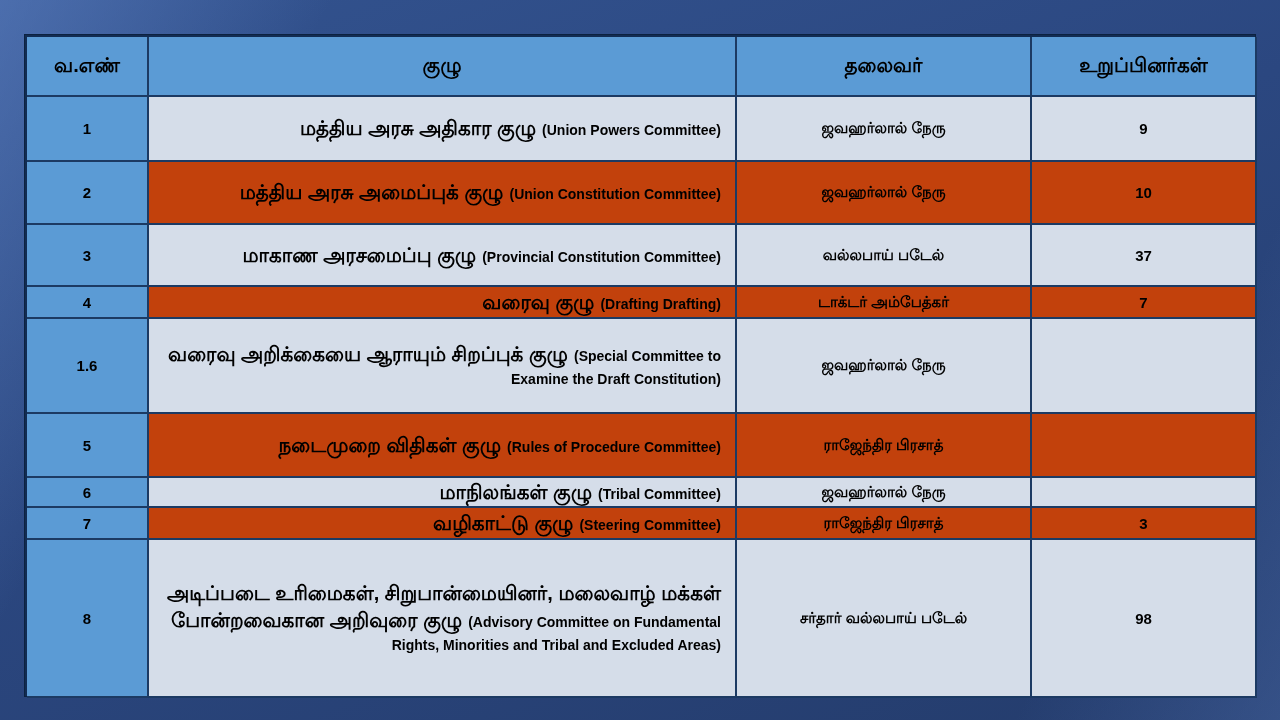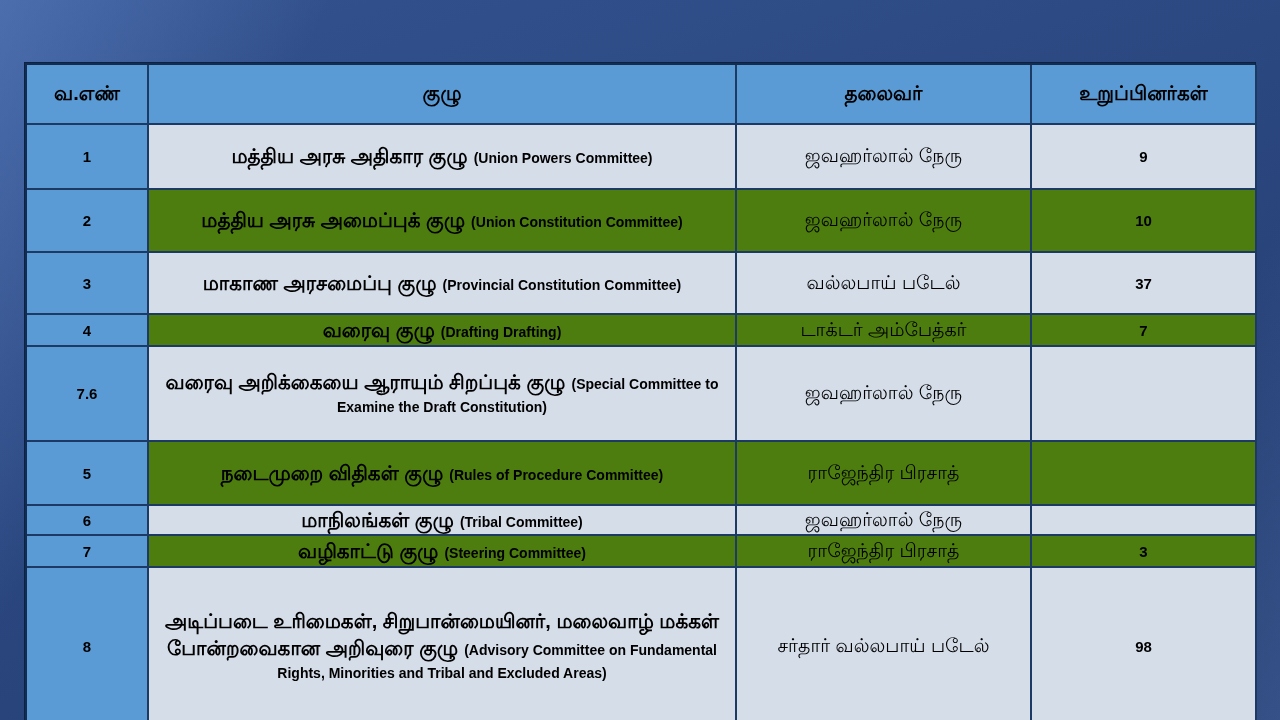--- a/index.html
+++ b/index.html
@@ -4,21 +4,21 @@
 <style>
   html, body { margin: 0; padding: 0; }
   body {
     width: 1280px; height: 720px; overflow: hidden;
     font-family: "Liberation Sans", sans-serif;
     background:
       linear-gradient(118deg, rgba(96,132,198,0.55) 0%, rgba(96,132,198,0) 20%),
       linear-gradient(298deg, rgba(86,120,185,0.35) 0%, rgba(86,120,185,0) 16%),
       linear-gradient(160deg, #33538f 0%, #2b4780 45%, #243c6c 100%);
   }
-  .slide { position: relative; width: 1280px; height: 565px; margin-top: 28px; }
+  .slide { position: relative; width: 1280px; height: 565px; }
 
   .committee-table {
     position: absolute; left: 25px; top: 35px;
     width: 1230px; height: 661px;
     box-sizing: border-box;
     display: grid;
     grid-template-columns: 122px 588px 295px 225px;
     grid-template-rows: 60px 65px 63px 62px 32px 95px 64px 30px 32px 158px;
     border-top: 2px solid #122c52;
     border-left: 2px solid #122c52;
@@ -35,27 +35,27 @@
     color: #000;
     overflow: hidden;
   }
   .hdr, .sno {
     background: #5b9bd5;
     font-weight: bold;
   }
   .hdr { font-size: 20px; }
   .sno { font-size: 15px; }
   .shade-dark  { background: #d5dde9; }
-  .shade-light { background: #4d7c0f; }
+  .shade-light { background: #c2410c; }
 
-  .committee { padding: 2px 14px; line-height: 1.35; display: block; }
+  .committee { padding: 2px 14px; line-height: 1.35; display: block; text-align: right; }
   .committee-inner { display: flex; flex-direction: column; justify-content: center; height: 100%; }
   .ta { font-weight: bold; font-size: 20px; }
   .en { font-weight: bold; font-size: 14px; margin-left: 6px; white-space: normal; }
-  .chair { font-size: 19px; font-weight: normal; line-height: 1.1; }
+  .chair { font-size: 15px; font-weight: bold; line-height: 1.1; }
   .mem { font-size: 15px; font-weight: bold; }
 </style>
 </head>
 <body>
 
 <div class="slide">
   <div class="committee-table">
 
     <div class="row">
       <div class="cell hdr">வ.எண்</div>
@@ -110,21 +110,21 @@
             <div>
           <span class="ta">வரைவு குழு</span><span class="en">(Drafting Drafting)</span>
         </div>
           </div>
       </div>
       <div class="cell shade-light chair">டாக்டர் அம்பேத்கர்</div>
       <div class="cell shade-light mem">7</div>
     </div>
 
     <div class="row">
-      <div class="cell sno">7.6</div>
+      <div class="cell sno">1.6</div>
       <div class="cell shade-dark committee">
         <div class="committee-inner">
             <div>
           <span class="ta">வரைவு அறிக்கையை ஆராயும் சிறப்புக் குழு</span><span class="en">(Special Committee to Examine the Draft Constitution)</span>
         </div>
           </div>
       </div>
       <div class="cell shade-dark chair">ஜவஹர்லால் நேரு</div>
       <div class="cell shade-dark mem"></div>
     </div>

